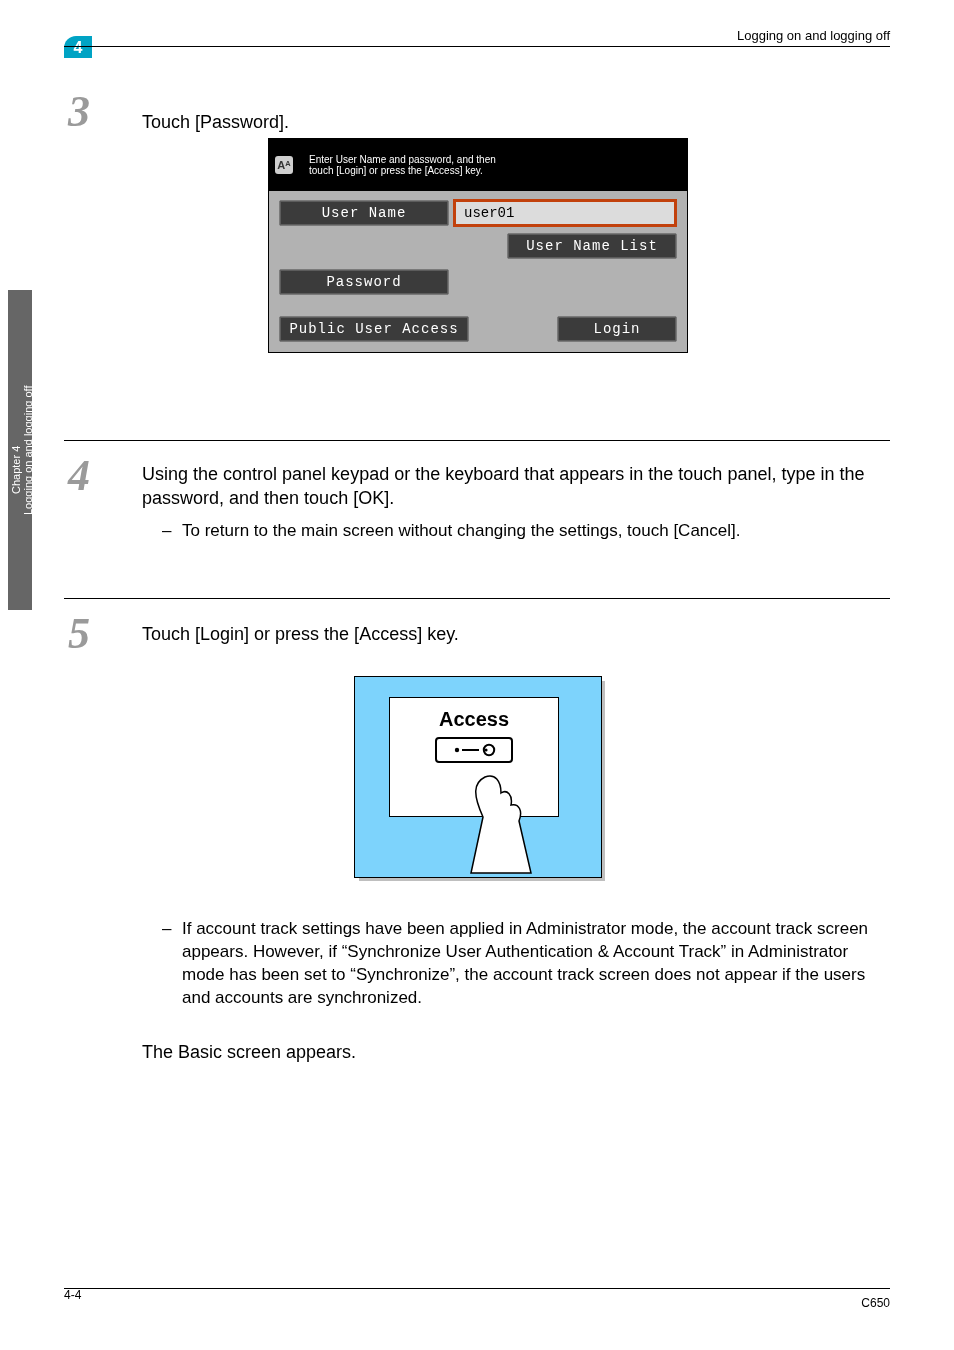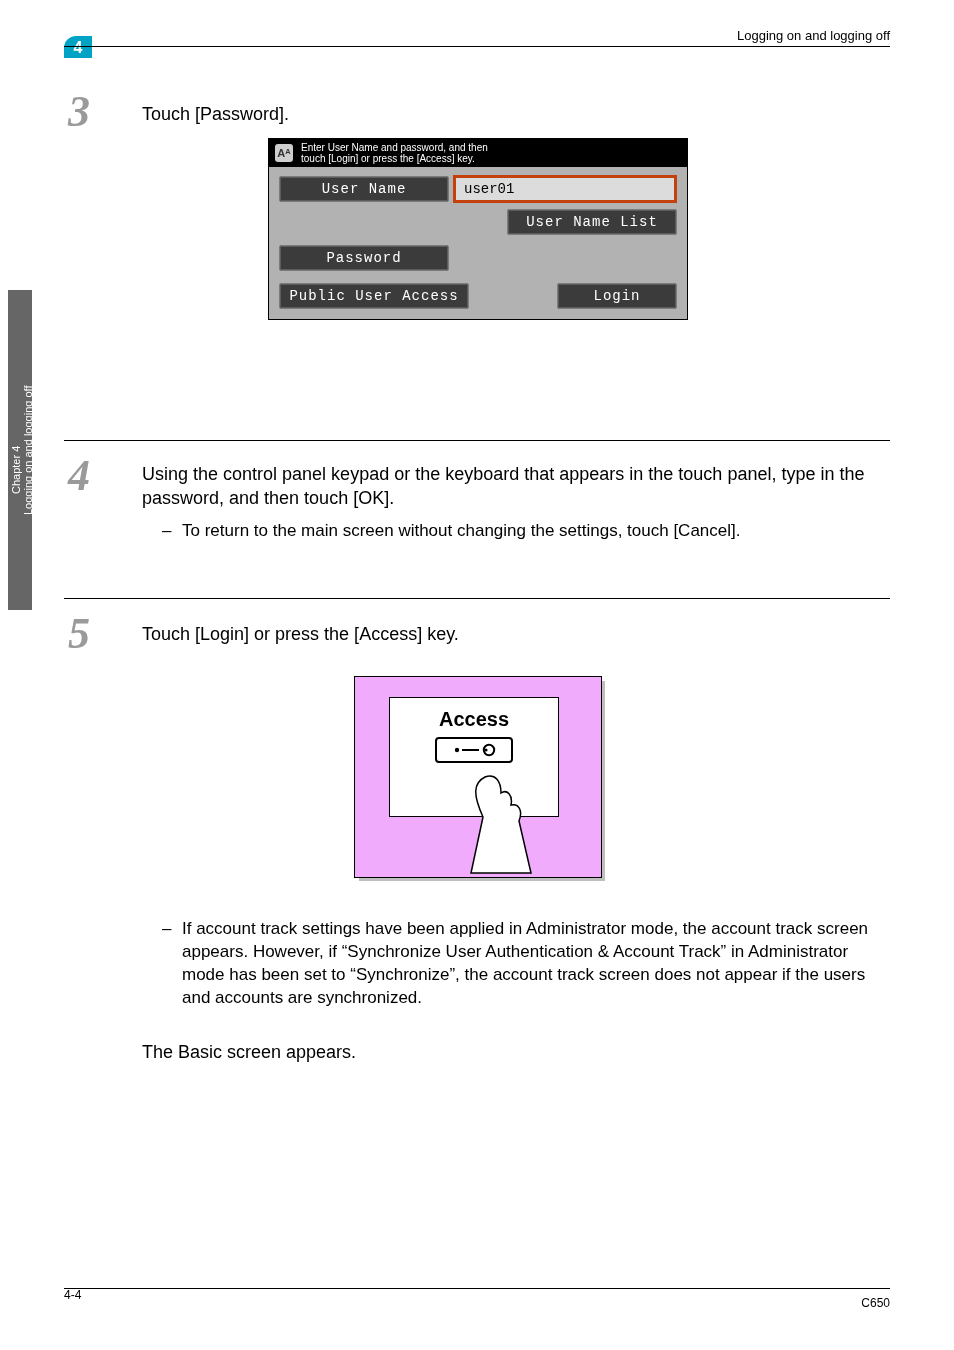--- a/index.html
+++ b/index.html
@@ -102,22 +102,22 @@
     border: 1px solid #000;
     font-family: 'Arial Narrow', Arial, sans-serif;
   }
   .login-titlebar {
     display: flex;
     align-items: center;
     background: #000;
     color: #fff;
     font-size: 10px;
     line-height: 1.1;
-    padding: 3px 6px;
-    gap: 8px;
+    padding: 15px 6px;
+    gap: 16px;
   }
   .login-titlebar .ticon {
     width: 18px; height: 18px; background: #cfcfcf; border-radius: 3px;
     display: flex; align-items: center; justify-content: center;
     font-size: 11px; font-weight: bold; color: #333;
   }
   .login-body { padding: 8px 10px 10px 10px; }
   .login-panel .btn {
     display: inline-block;
     background: #3b3b3b;
@@ -140,39 +140,39 @@
     padding: 3px 8px;
     font-size: 14px;
     font-family: 'Courier New', monospace;
     min-height: 22px;
   }
   .unl-row { display: flex; justify-content: flex-end; margin: 6px 0 10px 0; }
   .unl-btn {
     width: 170px;
     background: #2d3a46;
   }
-  .bottom-row { display: flex; justify-content: space-between; margin-top: 12px; }
+  .bottom-row { display: flex; justify-content: space-between; margin-top: 21px; }
   .pub-btn {
     width: 190px;
     background: #474747;
   }
   .login-btn {
     width: 120px;
     background: #2d3a46;
   }
 
   
   .access-art {
     position: absolute;
     left: 354px;
     top: 676px;
     width: 248px;
     height: 202px;
     border: 1px solid #000;
-    background: #f0abfc;
+    background: #7dd3fc;
   }
   .access-art .shadow {
     position: absolute; inset: 0;
     box-shadow: 4px 4px 0 rgba(0,0,0,.25);
   }
   .access-inner {
     position: absolute;
     left: 34px; top: 20px;
     width: 170px; height: 120px;
     background: #fff;
@@ -207,21 +207,21 @@
 <div class="chap-badge">4</div>
 <div class="hdr">Logging on and logging off</div>
 <div class="hdr-rule"></div>
 
 <div class="side-tab">
   <span class="chap-lbl">Chapter 4</span>
   <span class="side-title">Logging on and logging off</span>
 </div>
 
 <div class="step-num" style="left:68px; top:86px;">3</div>
-<div class="body-text" style="left:142px; top:102px; width:720px;">Touch [Password].</div>
+<div class="body-text" style="left:142px; top:110px; width:720px;">Touch [Password].</div>
 
 <div class="login-panel">
   <div class="login-titlebar">
     <span class="ticon">Aᴬ</span>
     <span>
       <span>Enter User Name and password, and then</span><br>
       <span>touch [Login] or press the [Access] key.</span>
     </span>
   </div>
   <div class="login-body">

